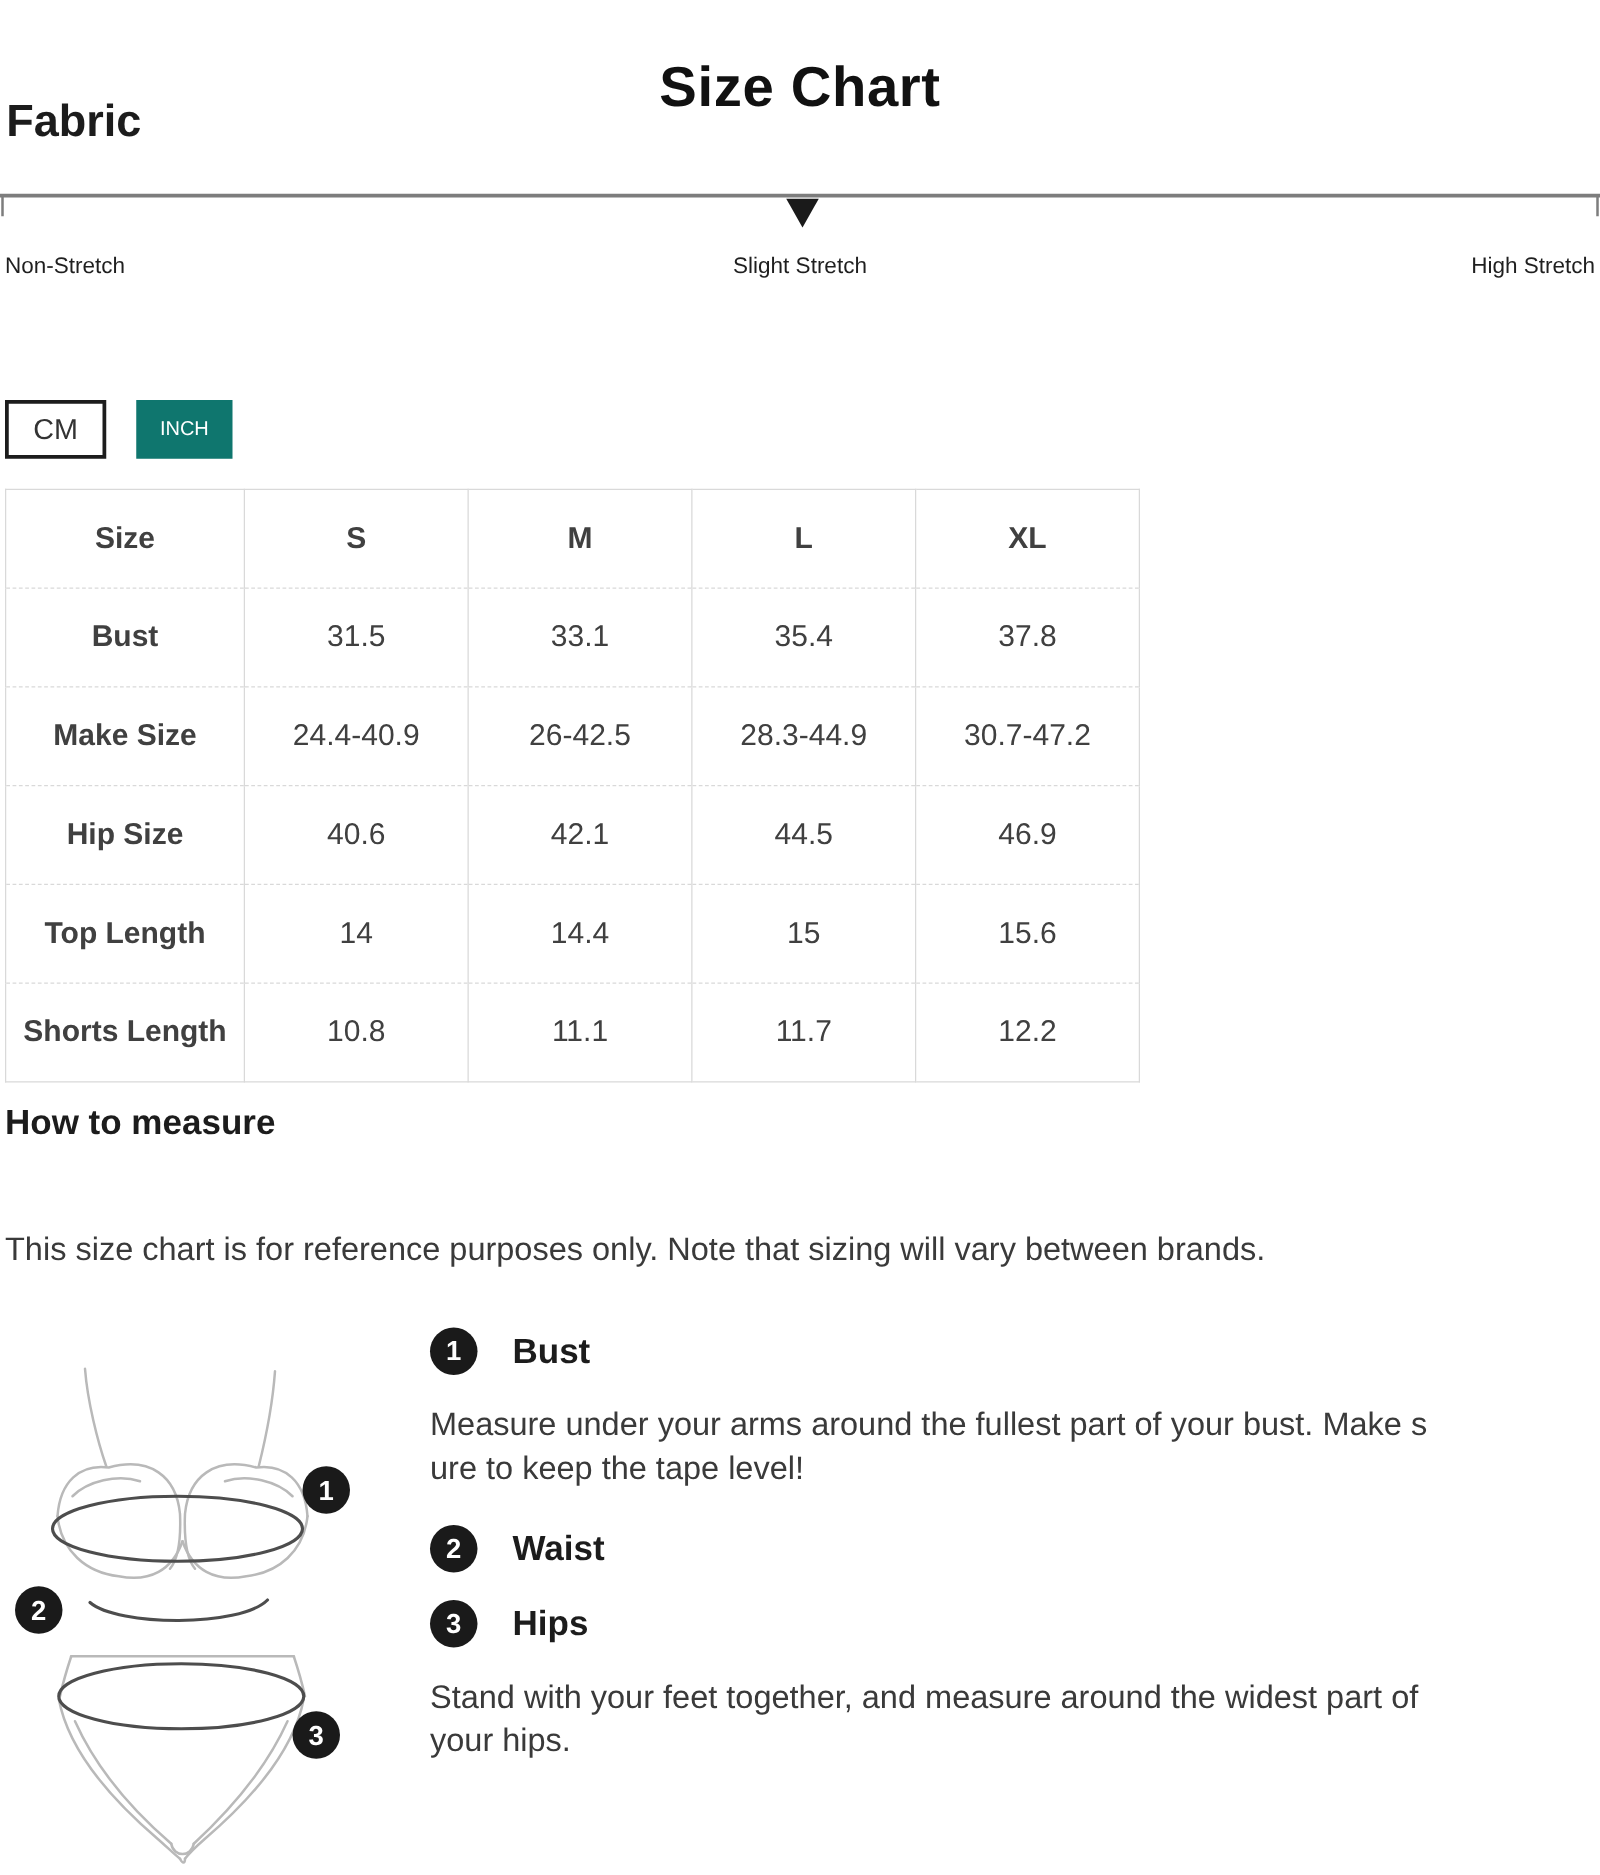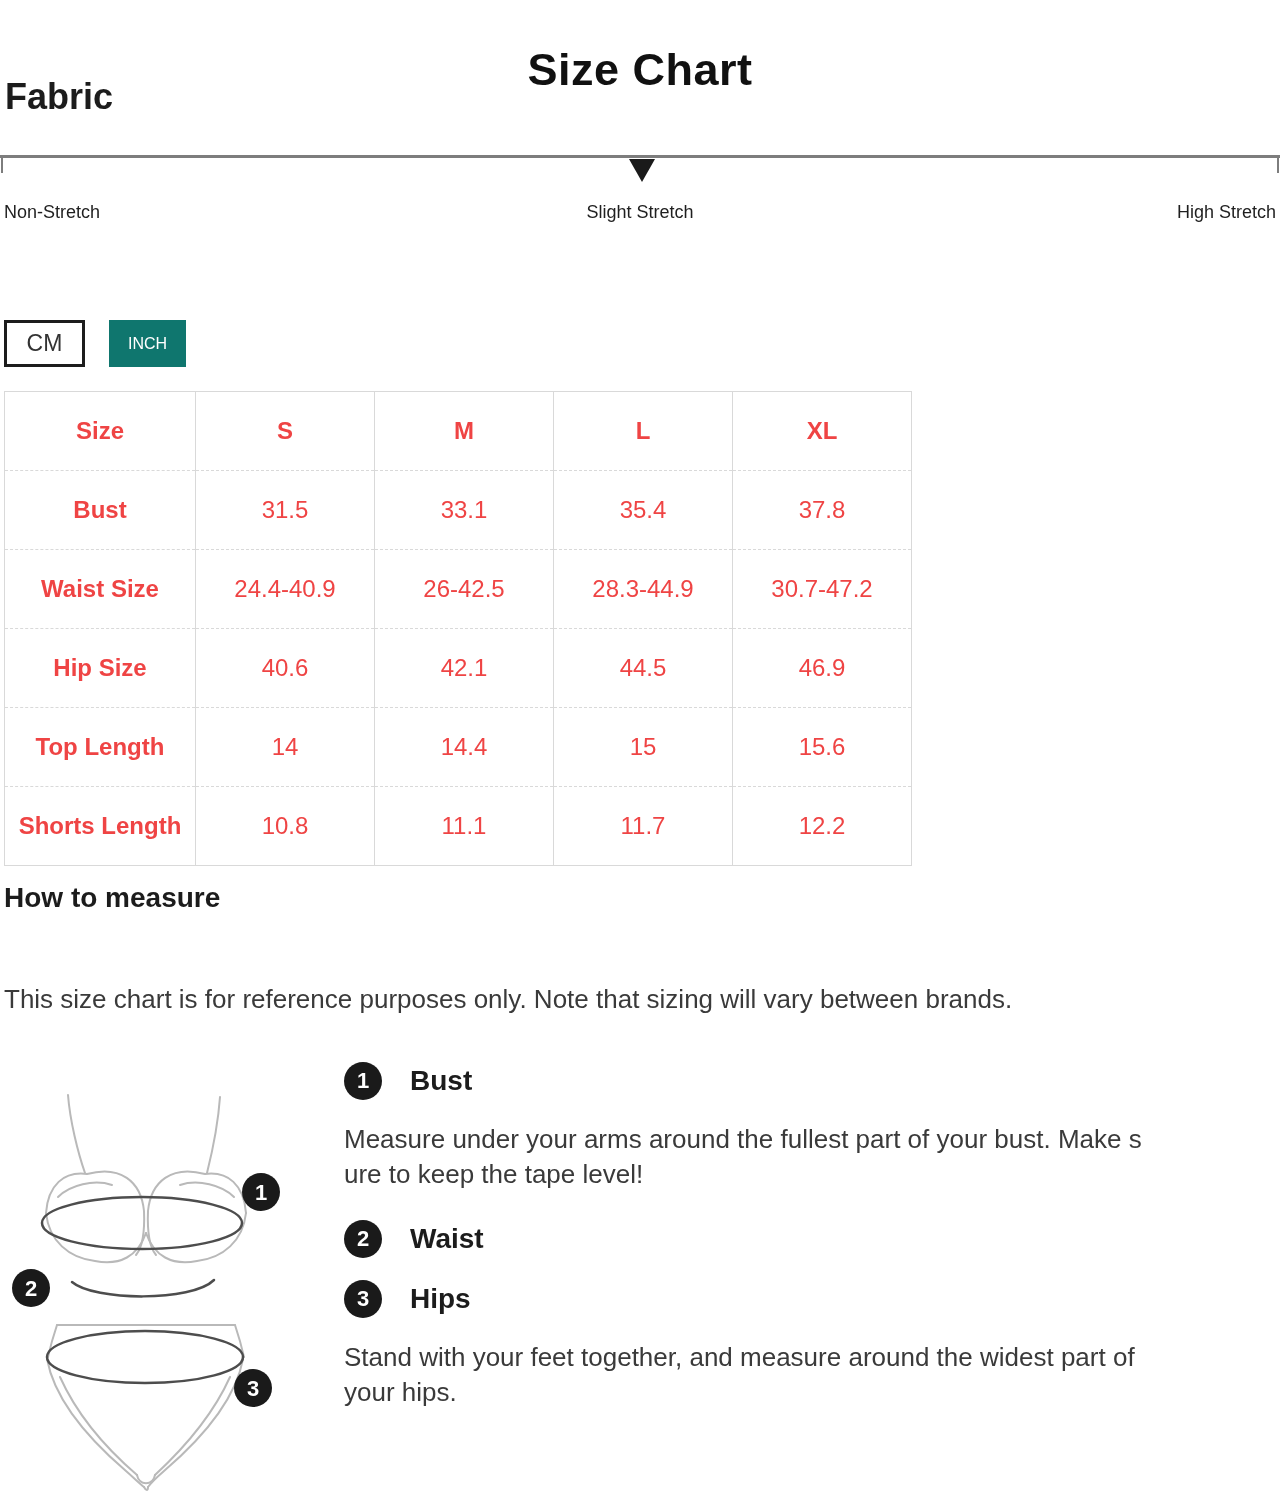--- a/index.html
+++ b/index.html
@@ -48,21 +48,21 @@
   .inch-btn {
     width: 77px; background: #0f766e; color: #ffffff; font-weight: normal;
     display: flex; align-items: center; justify-content: center;
     font-size: 16px; cursor: pointer;
   }
 
   
   .size-table {
     top: 391px; left: 4px; width: 908px;
     border-collapse: collapse; table-layout: fixed;
-    font-size: 24px; color: #ef4444;
+    font-size: 24px; color: #404040;
   }
   .size-table td {
     height: 79px; text-align: center; vertical-align: middle;
     border-right: 1px solid #d9d9d9; border-top: 1px dashed #d9d9d9;
     background: #fff;
   }
   .size-table tr td:first-child { border-left: 1px solid #d9d9d9; font-weight: bold; }
   .size-table tr:first-child td { border-top: 1px solid #d9d9d9; font-weight: bold; }
   .size-table tr:last-child td { border-bottom: 1px solid #d9d9d9; }
   .size-table col.c0 { width: 191px; }
@@ -128,21 +128,21 @@
     <td>XL</td>
   </tr>
   <tr>
     <td>Bust</td>
     <td>31.5</td>
     <td>33.1</td>
     <td>35.4</td>
     <td>37.8</td>
   </tr>
   <tr>
-    <td>Waist Size</td>
+    <td>Make Size</td>
     <td>24.4-40.9</td>
     <td>26-42.5</td>
     <td>28.3-44.9</td>
     <td>30.7-47.2</td>
   </tr>
   <tr>
     <td>Hip Size</td>
     <td>40.6</td>
     <td>42.1</td>
     <td>44.5</td>

